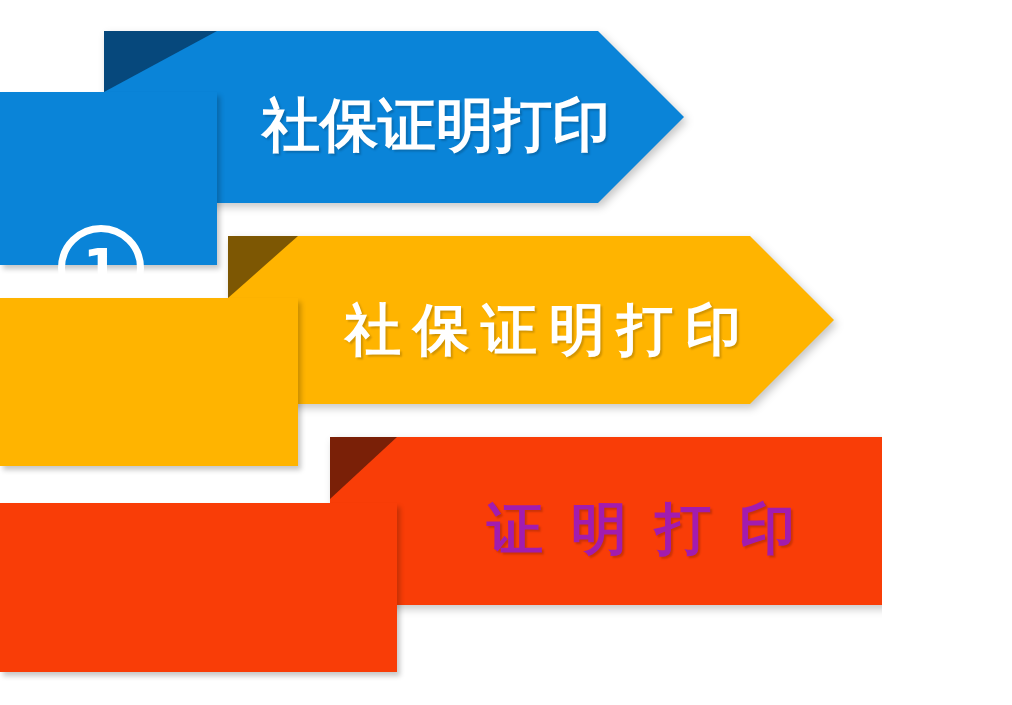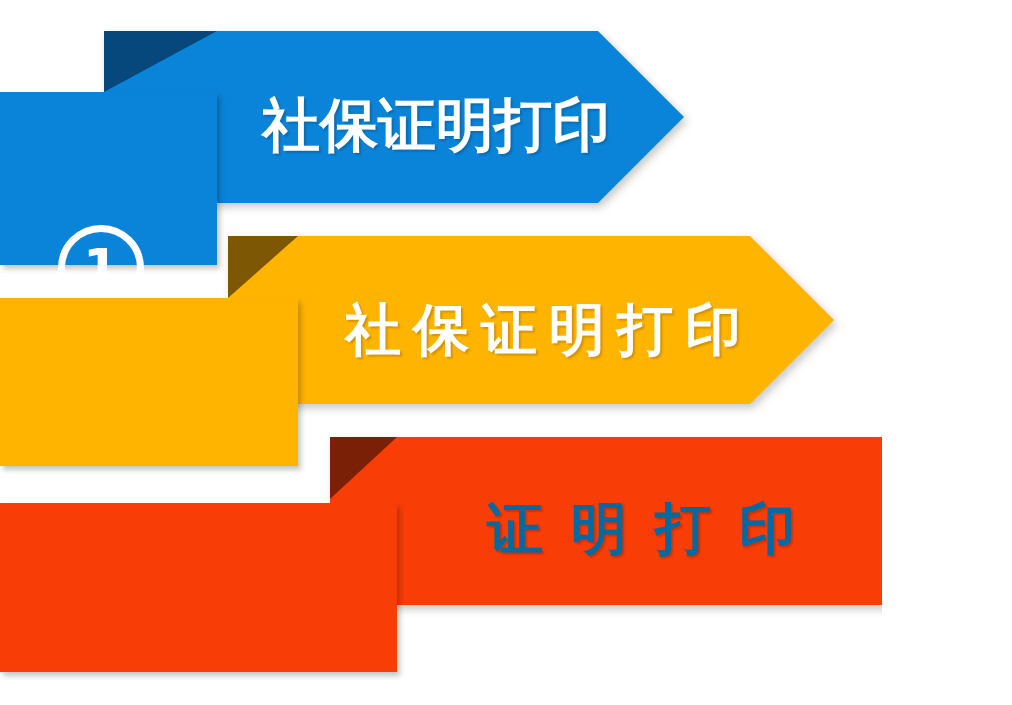--- a/index.html
+++ b/index.html
@@ -139,20 +139,20 @@
   </div>
 
   <div class="step">
 
     <svg class="banner" id="banner-3" width="654" height="168" viewBox="0 0 654 168">
       <polygon points="0,0 570,0 654,84 570,168 0,168" fill="#f93d07"></polygon>
     </svg>
 
     <div class="fold" id="fold-3" style="border-left-color: rgb(122, 32, 7);"></div>
 
-    <div class="banner-label" id="label-3" style="color: #0369a1;">证明打印</div>
+    <div class="banner-label" id="label-3" style="color: #a21caf;">证明打印</div>
 
     <div class="card" id="card-3" style="background: rgb(249, 61, 7);">
       
     </div>
   </div>
 
 </div>
 
 </body></html>

